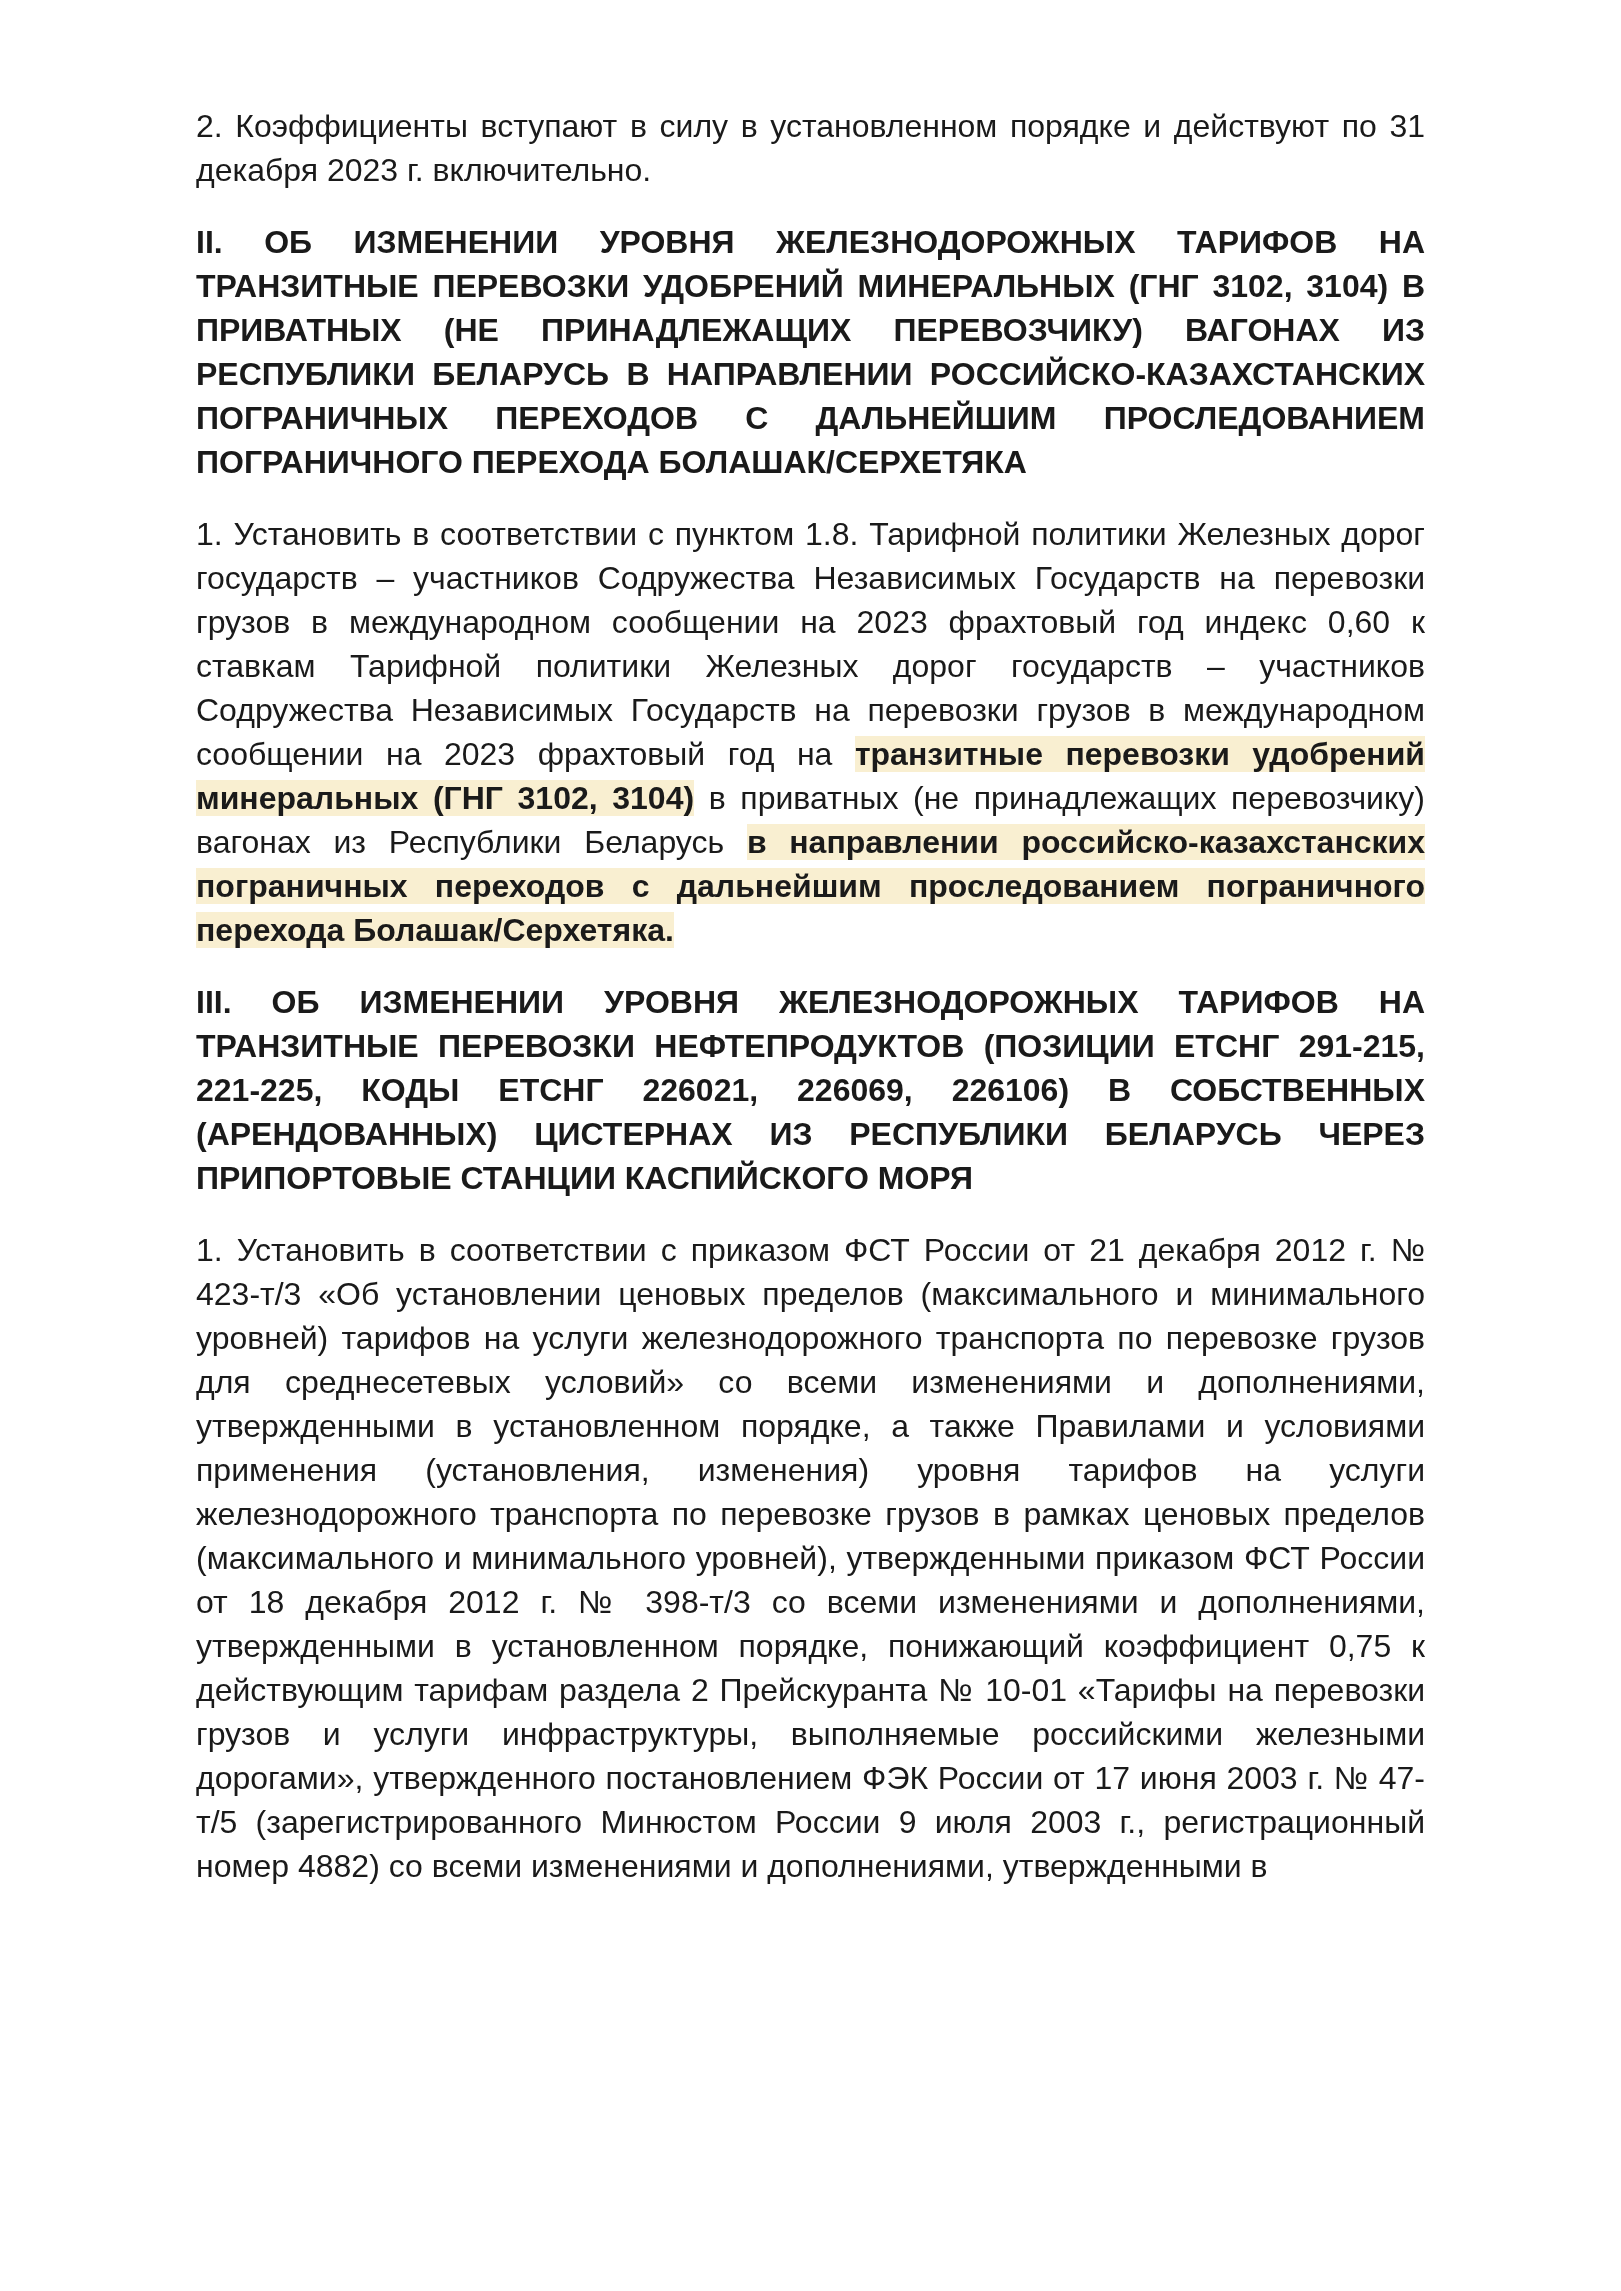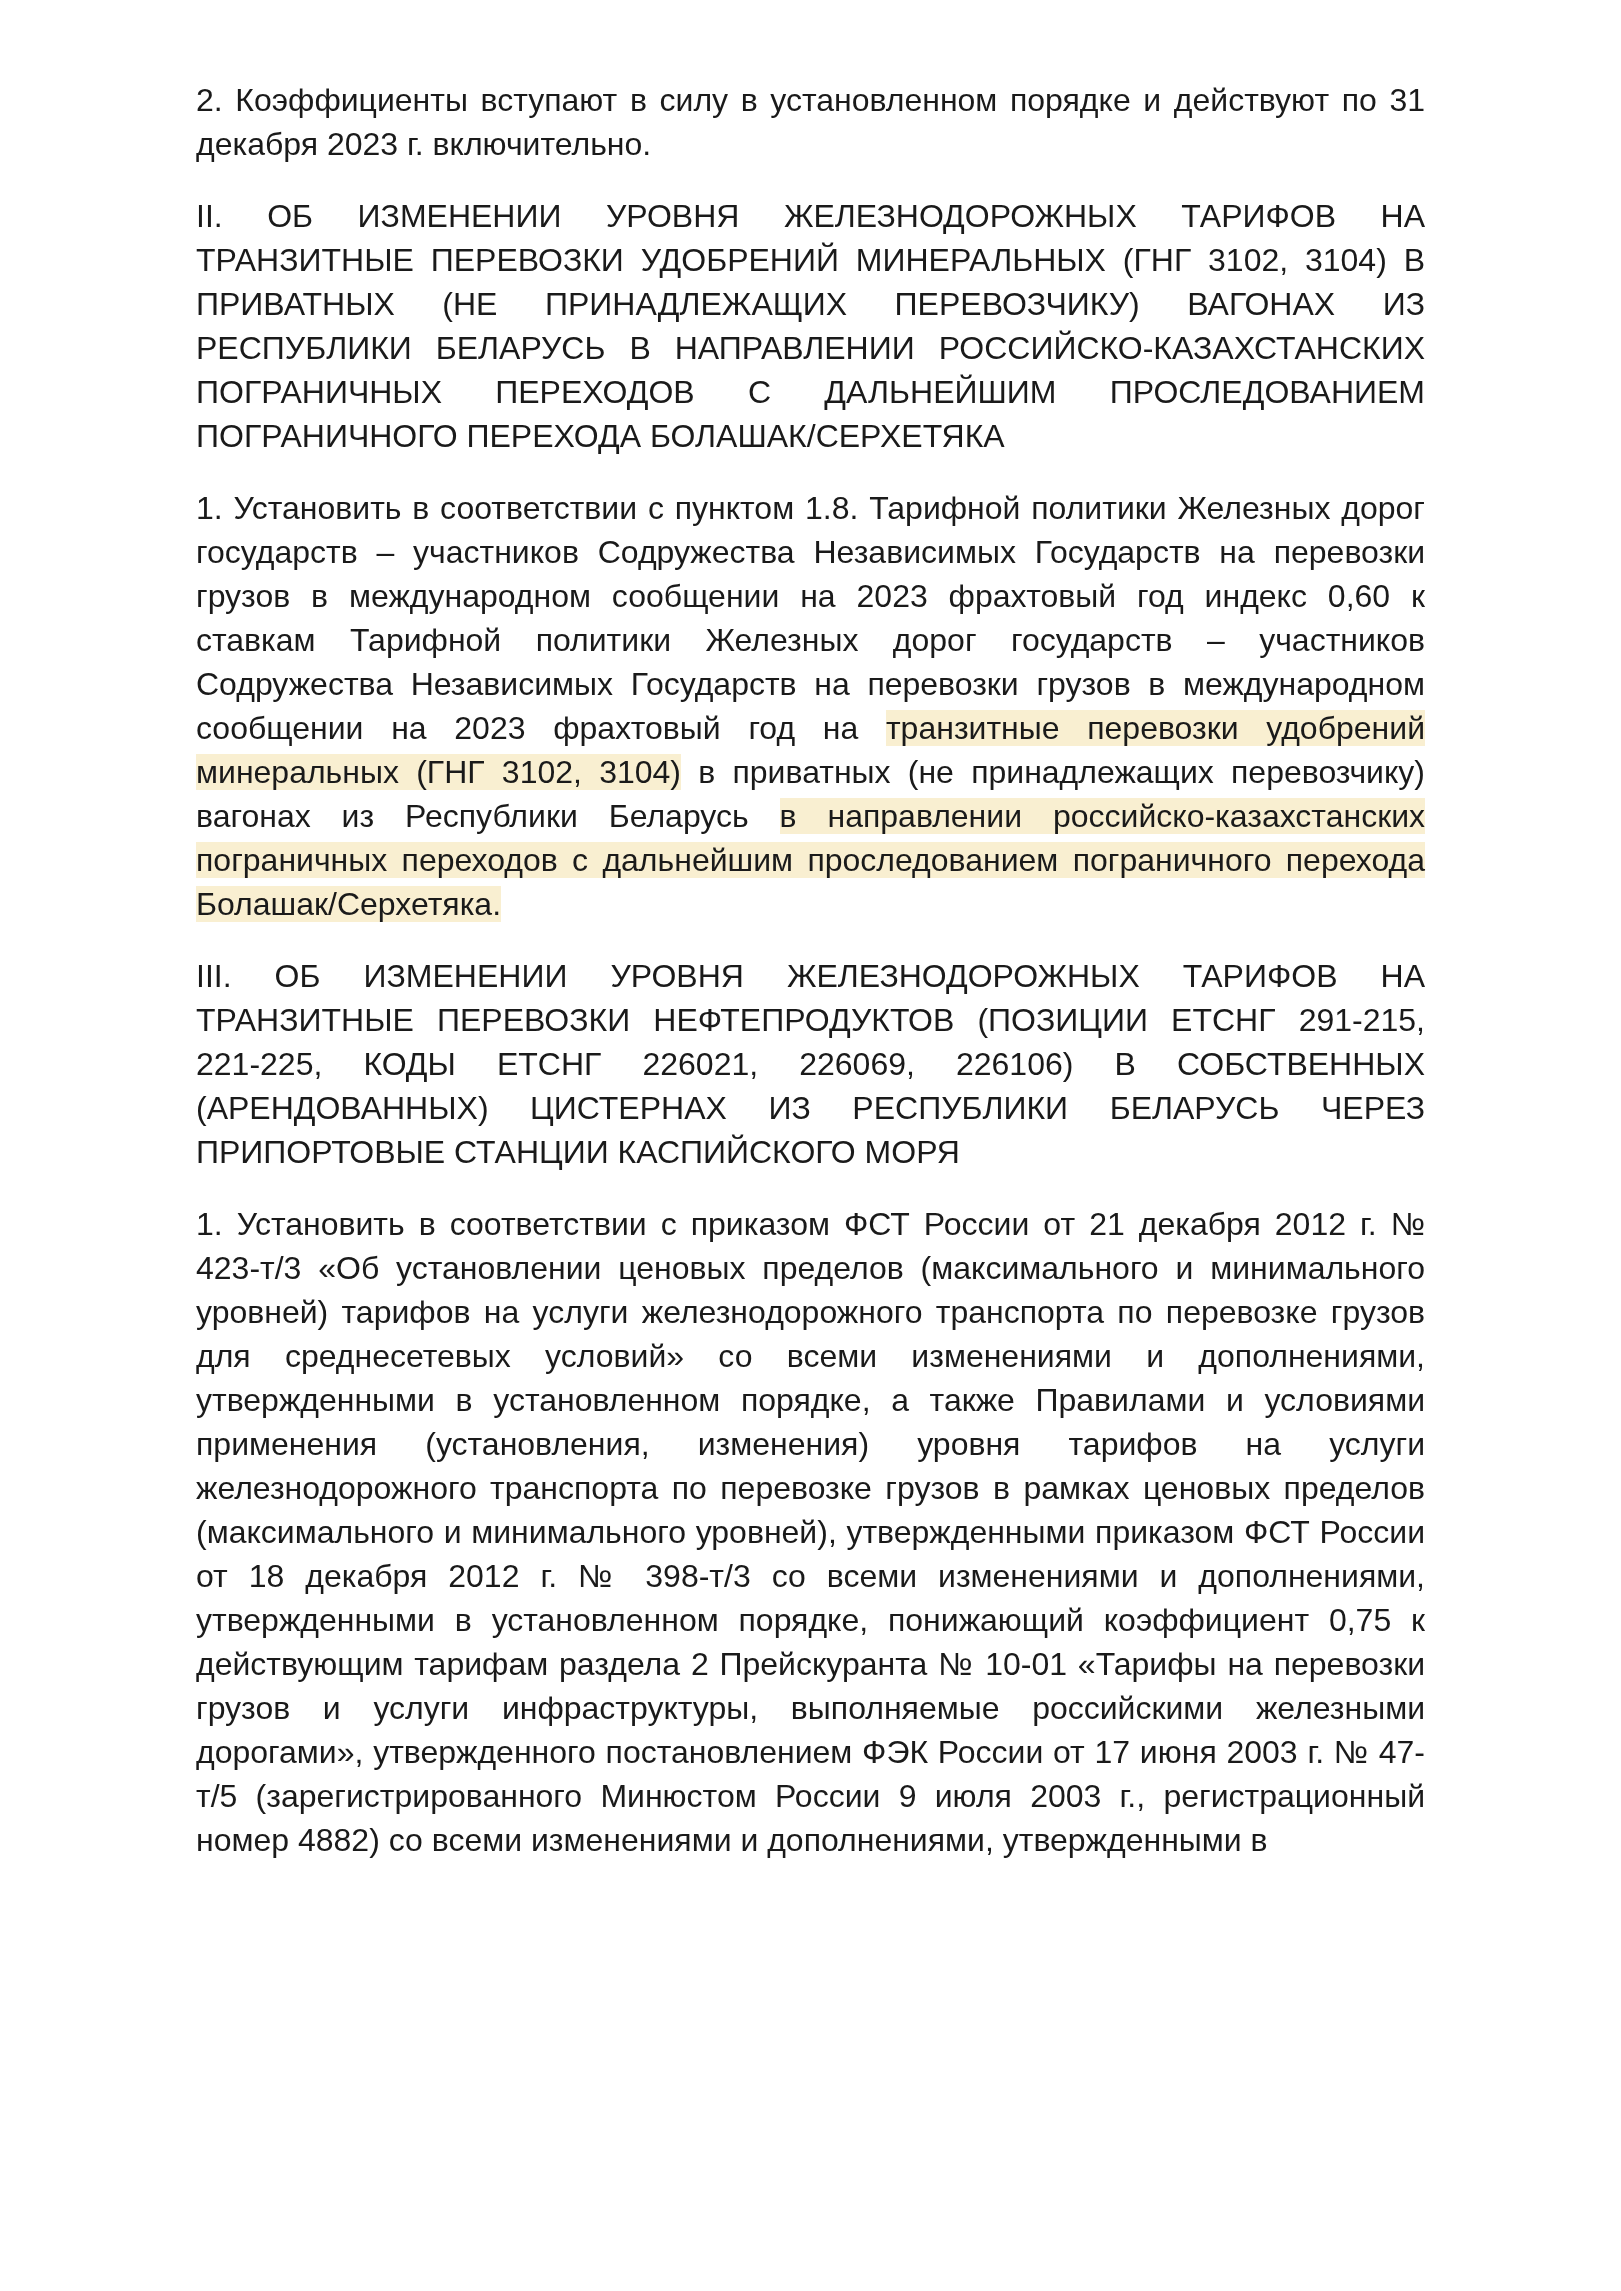--- a/index.html
+++ b/index.html
@@ -11,40 +11,40 @@
     margin: 0;
     padding: 0;
     background: #ffffff;
   }
   .page {
     position: relative;
     width: 1621px;
     height: 2292px;
     background: var(--page-bg);
     box-sizing: border-box;
-    padding: 78px 196px 0 196px;
+    padding: 104px 196px 0 196px;
     overflow: hidden;
     font-family: "Liberation Sans", sans-serif;
     font-size: 32px;
     line-height: 44px;
     color: var(--text-color);
   }
   .doc-body {
     width: 100%;
   }
   p.block {
     margin: 0 0 28px 0;
     text-align: justify;
     text-justify: inter-word;
   }
   p.heading {
     font-weight: 700;
   }
   span.bold {
-    font-weight: 400;
+    font-weight: 700;
   }
   span.hl {
     background: var(--hl);
   }
 </style>
 </head>
 <body>
 
 <div class="page">
   <div class="doc-body">

